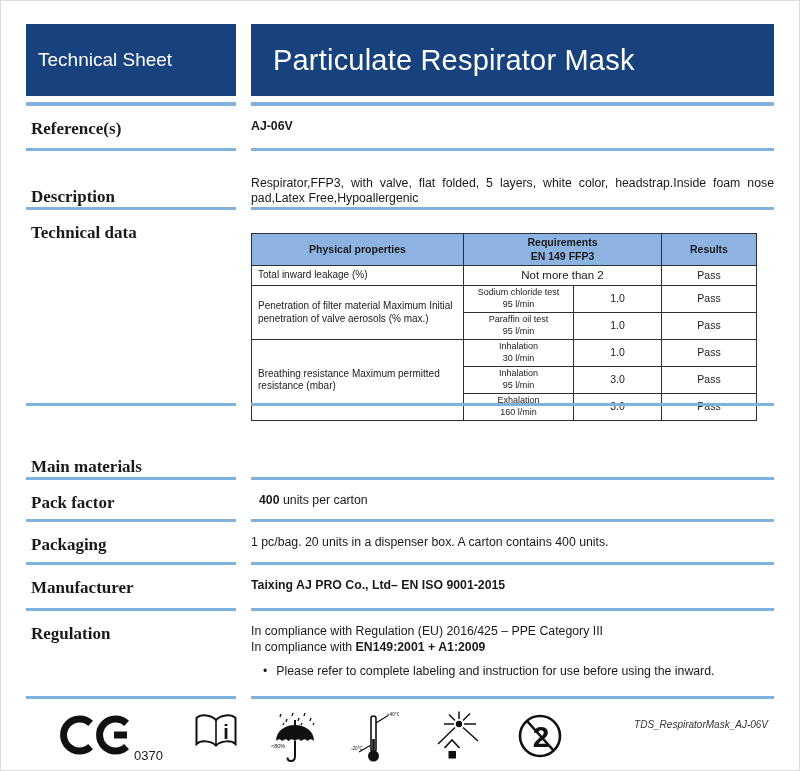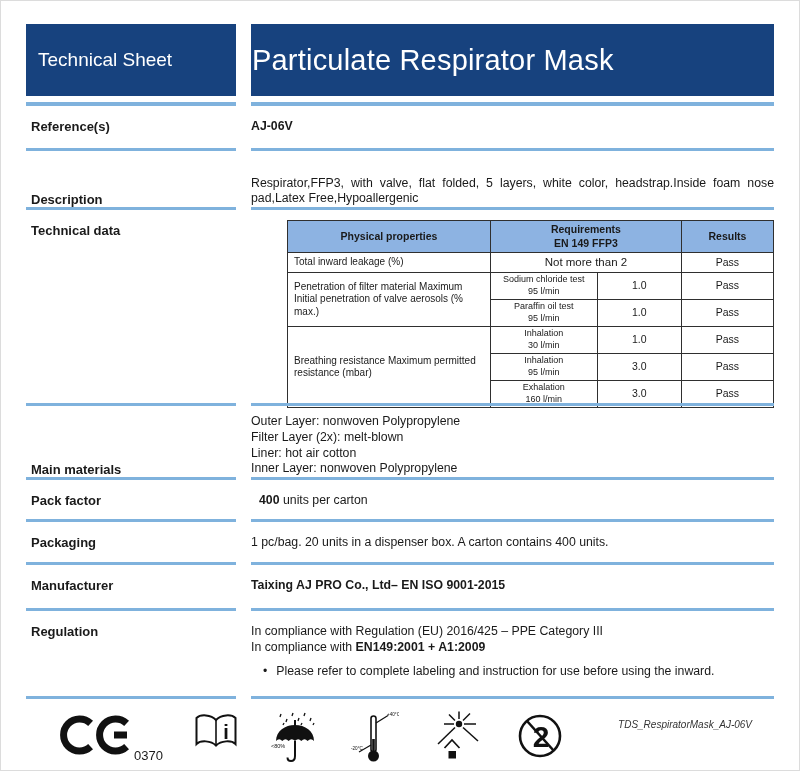--- a/index.html
+++ b/index.html
@@ -10,30 +10,30 @@
     font-family:"Liberation Sans", sans-serif;
     color:#1a1a1a;
     padding:23px 25px 0 25px;
     position:relative;
     overflow:hidden;
   }
   
   .header { display:flex; gap:15px; }
   .hbox { background:#17427E; color:#ffffff; display:flex; align-items:center; box-sizing:border-box; }
   .hbox.left  { width:210px; height:72px; padding-left:12px; font-size:19px; }
-  .hbox.right { flex:1; height:72px; padding-left:1px; font-size:29px; letter-spacing:0.2px; }
+  .hbox.right { flex:1; height:72px; padding-left:22px; font-size:29px; letter-spacing:0.2px; }
   .underline-row, .divider { display:flex; gap:15px; }
   .underline-row { margin-top:6px; }
   .underline-row .seg-left { width:210px; height:4px; background:#7FB2DD; }
   .underline-row .seg-right{ flex:1; height:4px; background:#7FB2DD; }
   .divider .seg-left { width:210px; height:3px; background:#7FB2DD; }
   .divider .seg-right{ flex:1; height:3px; background:#7FB2DD; }
   
   .row { display:flex; }
-  .label-col { flex:0 0 225px; box-sizing:border-box; padding:13px 10px 0 5px; font-weight:bold; font-size:13px; }
+  .label-col { flex:0 0 225px; box-sizing:border-box; padding:13px 10px 0 5px; font-weight:bold; font-size:17px;font-family:Liberation Serif, serif; }
   .content-col { flex:1; box-sizing:border-box; padding-top:13px; font-size:12.3px; line-height:1.28; }
   .row.reference    { height:42px; }
   .row.description  { height:56px;align-items:flex-end; }
   .row.technical    { height:193px; }
   .row.materials    { height:71px;align-items:flex-end; }
   .row.pack         { height:39px;gap:8px; }
   .row.packaging    { height:40px; }
   .row.manufacturer { height:43px; }
   .row.regulation   { height:85px; }
   .bold { font-weight:bold; }
@@ -49,21 +49,21 @@
   .cell-req-wide { font-size:11.5px; text-align:center; }
   tr.r-single { height:20px; }
   tr.r-test { height:27px; }
   
   .reg-line { line-height:1.3; }
   .bullet-line { display:flex; gap:9px; margin-top:8px; padding-left:12px; }
   
   .footer { margin-top:12px; padding-left:32px; display:flex; align-items:flex-start; gap:30px; position:relative; }
   .icon { display:inline-flex; align-items:flex-end; }
   .ce-num { font-size:13px; color:#1a1a1a; margin-left:2px; position:relative; top:6px; }
-  .doc-id { position:absolute; right:22px; top:8px; font-size:10px; font-style:italic; color:#333; }
+  .doc-id { position:absolute; right:6px; top:8px; font-size:10px; font-style:italic; color:#333; }
   svg text { font-family:"Liberation Sans", sans-serif; }
 </style>
 </head>
 <body>
 
 <div class="page">
 
   <div class="header">
     <div class="hbox left">
       <span>Technical Sheet</span>
@@ -90,21 +90,21 @@
     <div class="label-col">Description</div>
     <div class="content-col justify">Respirator,FFP3, with valve, flat folded, 5 layers, white color, headstrap.Inside foam nose pad,Latex Free,Hypoallergenic</div>
   </div>
   <div class="divider">
       <span class="seg-left"></span>
       <span class="seg-right"></span>
     </div>
 
   <div class="row technical">
     <div class="label-col">Technical data</div>
-    <div class="content-col" style="padding-top:8px;margin-left:36px;">
+    <div class="content-col" style="padding-top:21px;">
       <table class="tech">
         <colgroup>
             <col style="width:212px">
             <col style="width:110px">
             <col style="width:88px">
             <col style="width:95px">
           </colgroup>
         <tbody>
             <tr>
           <th>Physical properties</th>
@@ -165,26 +165,20 @@
         </table>
     </div>
   </div>
   <div class="divider">
       <span class="seg-left"></span>
       <span class="seg-right"></span>
     </div>
 
   <div class="row materials">
     <div class="label-col">Main materials</div>
-    <div class="content-col">
-      <div>Outer Layer: nonwoven Polypropylene</div>
-      <div>Filter Layer (2x): melt-blown</div>
-      <div>Liner: hot air cotton</div>
-      <div>Inner Layer: nonwoven Polypropylene</div>
-    </div>
   </div>
   <div class="divider">
       <span class="seg-left"></span>
       <span class="seg-right"></span>
     </div>
 
   <div class="row pack">
     <div class="label-col">Pack factor</div>
     <div class="content-col">
       <span class="bold">400</span><span> units per carton</span>

